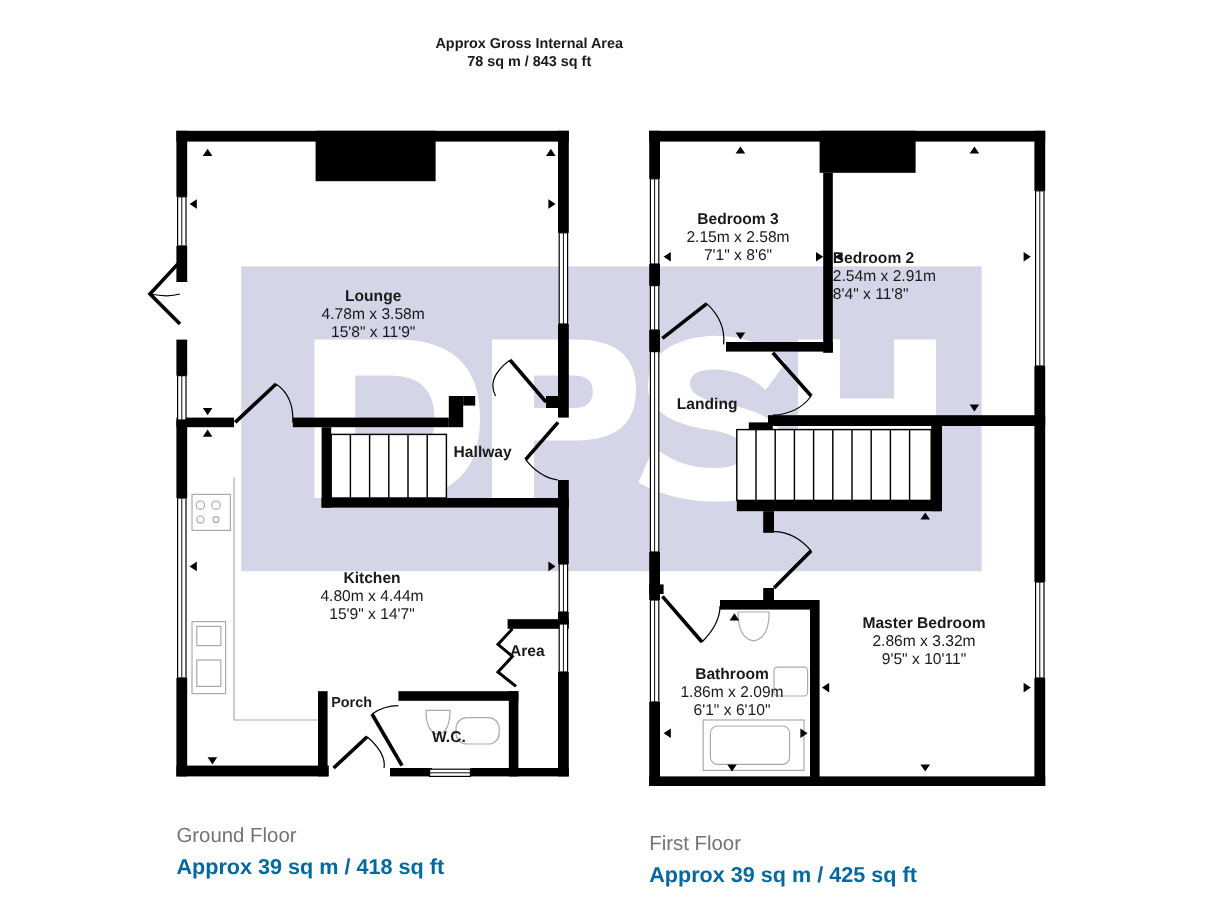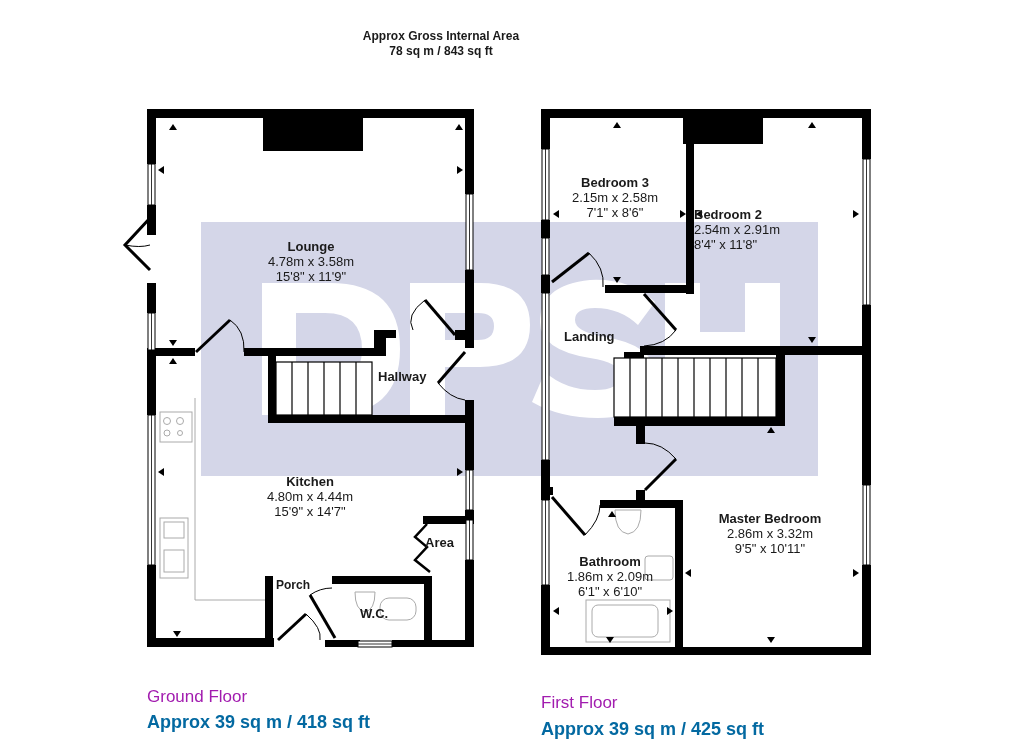--- a/index.html
+++ b/index.html
@@ -2,21 +2,21 @@
 <html><head>
 <meta charset="utf-8">
 <style>
   html, body { margin:0; padding:0; background:#ffffff; }
   body { width:1024px; height:753px; position:relative; overflow:hidden; font-family:"Liberation Sans", sans-serif; color:#1a1a1a; }
   .abs { position:absolute; }
   .hdr { left:0; width:882px; text-align:center; font-weight:bold; font-size:12px; line-height:15px; }
   #plan { position:absolute; left:0; top:0; }
   .room-name { font-weight:bold; font-size:13px; }
   .room-dim { font-size:13px; }
-  .floor-title { font-size:17px; color:#a21caf; }
+  .floor-title { font-size:17px; color:#737373; }
   .floor-area { font-size:18px; font-weight:bold; color:#0369a1; }
 </style>
 </head>
 <body>
 
 <div class="abs hdr" style="top:29px;">Approx Gross Internal Area</div>
 <div class="abs hdr" style="top:44px;">78 sq m / 843 sq ft</div>
 
 <svg id="plan" width="1024" height="753" viewBox="0 0 1024 753">
 

